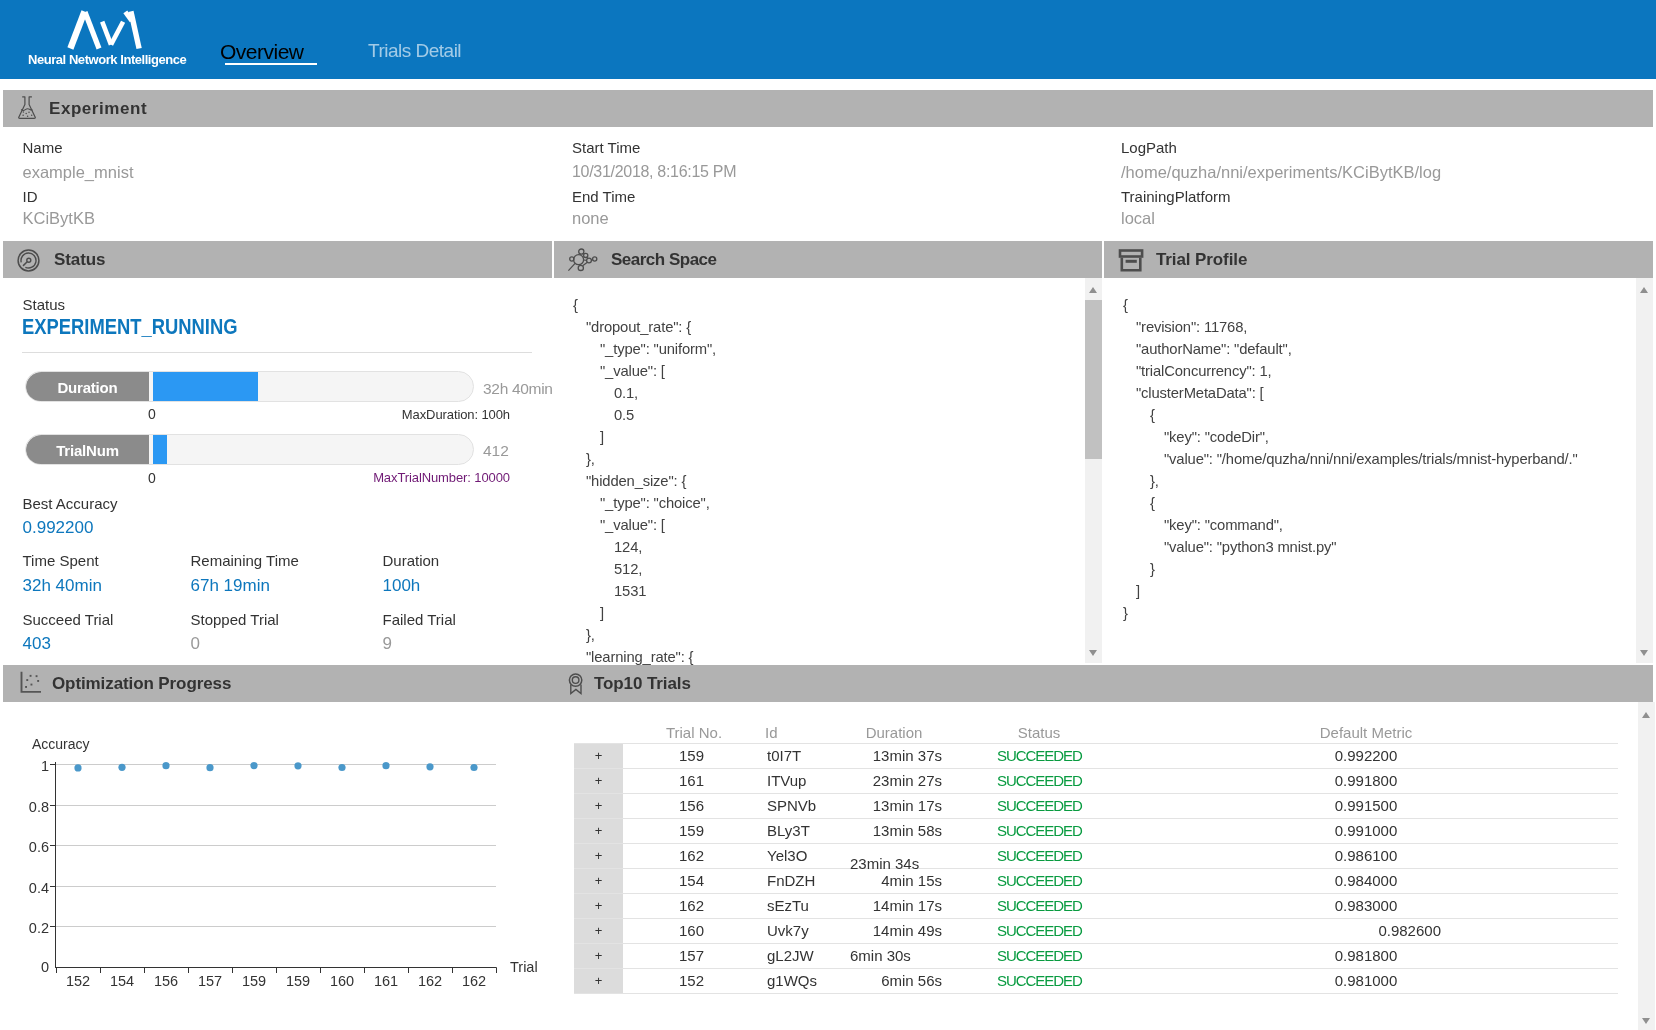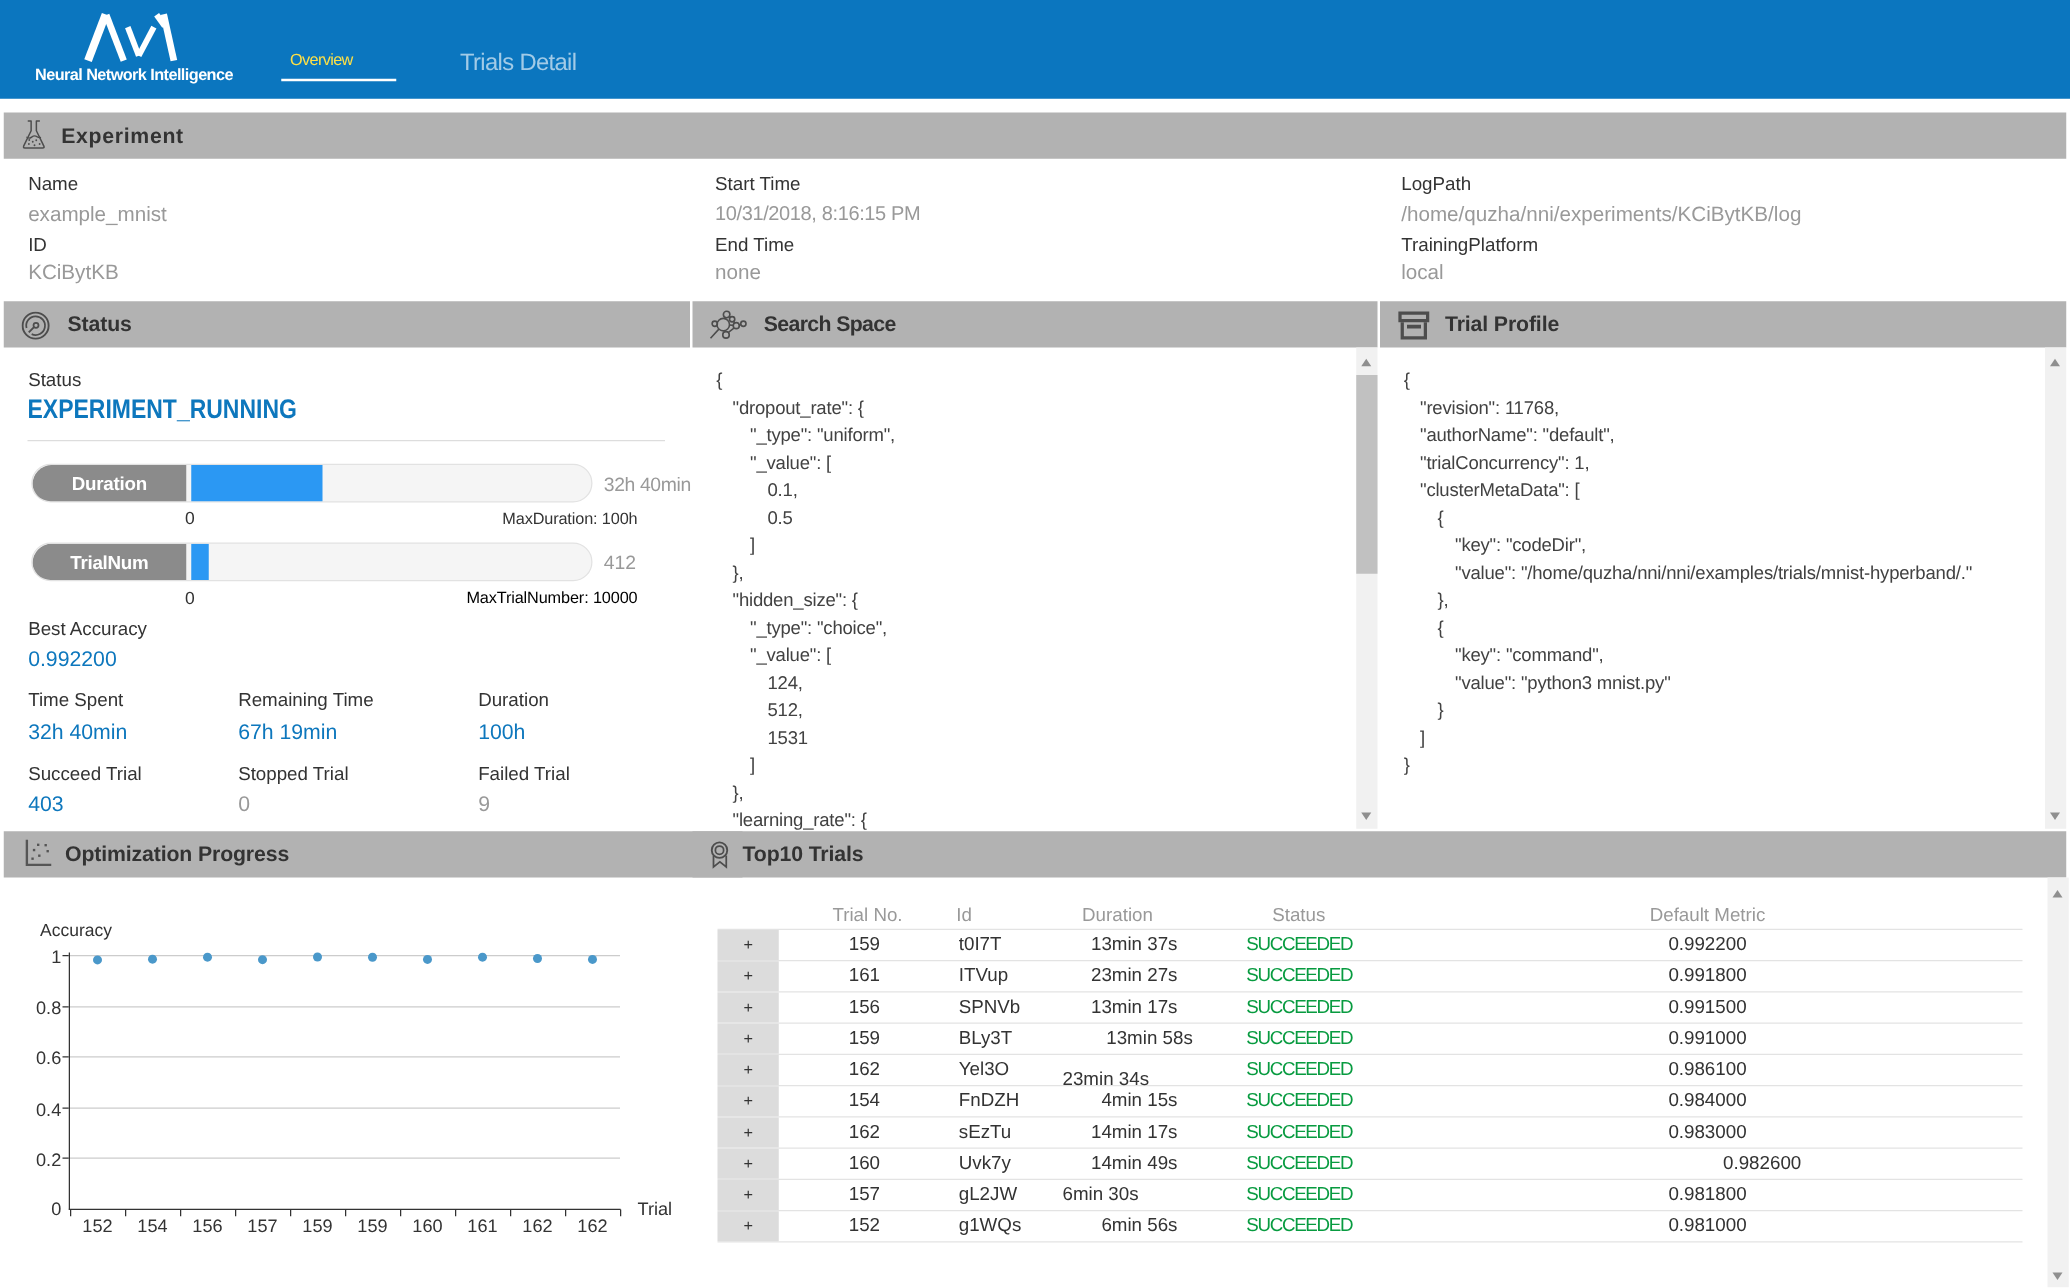--- a/index.html
+++ b/index.html
@@ -25,21 +25,21 @@
     <g stroke="#fff" fill="none">
       <path d="M6.4,39.5 L20.5,2.5" stroke-width="6.4"></path>
       <path d="M21,3 L35,39.5" stroke-width="5.2"></path>
       <path d="M38.2,12.7 L47,35.6" stroke-width="4.6"></path>
       <path d="M47,35.6 L59.1,12.7" stroke-width="4.6"></path>
       <path d="M61.3,2.8 L67.8,11.8" stroke-width="4.8"></path>
       <path d="M66.9,2.4 L75.1,39.5" stroke-width="5.4"></path>
     </g>
   </svg>
   <div class="abs" style="left:28px;top:52px;font-size:13px;font-weight:700;color:#fff;letter-spacing:-0.45px">Neural Network Intelligence</div>
-  <div class="abs" style="left:232px;top:40px;font-size:13px;color:#fde047;letter-spacing:-0.5px">Overview</div>
+  <div class="abs" style="left:220px;top:40px;font-size:21px;color:#000000;letter-spacing:-0.5px">Overview</div>
   <div class="abs" style="left:225px;top:63px;width:92px;height:2px;background:#fff"></div>
   <div class="abs" style="left:368px;top:40px;font-size:19px;color:rgba(255,255,255,0.62);letter-spacing:-0.5px">Trials Detail</div>
 </div>
 
 <div class="sbar" style="top:90px;left:3px;width:1650px">
   <svg class="abs" style="left:14.5px;top:4px" width="24" height="26" viewBox="0 0 24 26">
     <g stroke="#4d4d4d" stroke-width="1.2" fill="none" stroke-linejoin="round">
       <path d="M4.2,2.8 L6.9,2.8 L6.9,10.6 L0.9,22.9 Q0.2,24.4 1.9,24.4 L16.1,24.4 Q17.8,24.4 17.1,22.9 L11.1,10.6 L11.1,2.8 L13.9,2.8"></path>
       <path d="M3.1,15.5 Q5.2,17.4 7.3,15.7 Q9.5,14.0 11.5,15.3 Q13.3,16.4 14.8,15.9" stroke-width="1.05"></path>
     </g>
@@ -116,21 +116,21 @@
 <div class="abs" style="left:483px;top:379.5px;font-size:15.5px;letter-spacing:-0.3px;color:#999">32h 40min</div>
 <div class="abs" style="left:148px;top:406px;font-size:14px;color:#333">0</div>
 <div class="abs" style="right:1146px;top:407px;font-size:13px;color:#333;white-space:nowrap;letter-spacing:-0.1px">MaxDuration: 100h</div>
 
 <div class="abs" style="left:25px;top:433.5px;width:449px;height:31px;border:1px solid #e2e2e2;border-radius:16px;background:#f5f5f5;overflow:hidden">
   <div class="abs" style="left:127px;top:0;width:14px;height:31px;background:#2b98f3"></div>
   <div class="abs" style="left:0;top:0;width:123px;height:31px;background:#8b8b8b;border-radius:16px 0 0 16px;color:#fff;font-size:15px;font-weight:700;text-align:center;line-height:31px;letter-spacing:-0.2px">TrialNum</div>
 </div>
 <div class="abs" style="left:483px;top:442px;font-size:15.5px;color:#999">412</div>
 <div class="abs" style="left:148px;top:470px;font-size:14px;color:#333">0</div>
-<div class="abs" style="right:1146px;top:470px;font-size:13px;color:#000000;white-space:nowrap;letter-spacing:-0.1px">MaxTrialNumber: 10000</div>
+<div class="abs" style="right:1146px;top:470px;font-size:13px;color:#701a75;white-space:nowrap;letter-spacing:-0.1px">MaxTrialNumber: 10000</div>
 
 <div class="lab" style="left:22.5px;top:495px">Best Accuracy</div>
 <div class="abs blu" style="left:22.5px;top:518px;font-size:17px">0.992200</div>
 
 <div class="lab" style="left:22.5px;top:552px">Time Spent</div>
 <div class="lab" style="left:190.5px;top:552px">Remaining Time</div>
 <div class="lab" style="left:382.5px;top:552px">Duration</div>
 <div class="abs blu" style="left:22.5px;top:576px;font-size:17px">32h 40min</div>
 <div class="abs blu" style="left:190.5px;top:576px;font-size:17px">67h 19min</div>
 <div class="abs blu" style="left:382.5px;top:576px;font-size:17px">100h</div>
@@ -299,21 +299,21 @@
 <div class="tcell" style="left:1291px;top:772px;width:150px;text-align:center">0.991800</div>
 <div class="plus" style="top:794px">+</div>
 <div class="tcell" style="left:630px;top:797px;width:74px;text-align:right">156</div>
 <div class="tcell" style="left:767px;top:797px">SPNVb</div>
 <div class="tcell" style="left:850px;top:797px;width:92px;text-align:right">13min 17s</div>
 <div class="tcell succ" style="left:997px;top:797px">SUCCEEDED</div>
 <div class="tcell" style="left:1291px;top:797px;width:150px;text-align:center">0.991500</div>
 <div class="plus" style="top:819px">+</div>
 <div class="tcell" style="left:630px;top:822px;width:74px;text-align:right">159</div>
 <div class="tcell" style="left:767px;top:822px">BLy3T</div>
-<div class="tcell" style="left:885px;top:822px;width:92px;">13min 58s</div>
+<div class="tcell" style="left:850px;top:822px;width:92px;text-align:right">13min 58s</div>
 <div class="tcell succ" style="left:997px;top:822px">SUCCEEDED</div>
 <div class="tcell" style="left:1291px;top:822px;width:150px;text-align:center">0.991000</div>
 <div class="plus" style="top:844px">+</div>
 <div class="tcell" style="left:630px;top:847px;width:74px;text-align:right">162</div>
 <div class="tcell" style="left:767px;top:847px">Yel3O</div>
 <div class="tcell" style="left:850px;top:855px;width:92px;text-align:left">23min 34s</div>
 <div class="tcell succ" style="left:997px;top:847px">SUCCEEDED</div>
 <div class="tcell" style="left:1291px;top:847px;width:150px;text-align:center">0.986100</div>
 <div class="plus" style="top:869px">+</div>
 <div class="tcell" style="left:630px;top:872px;width:74px;text-align:right">154</div>

